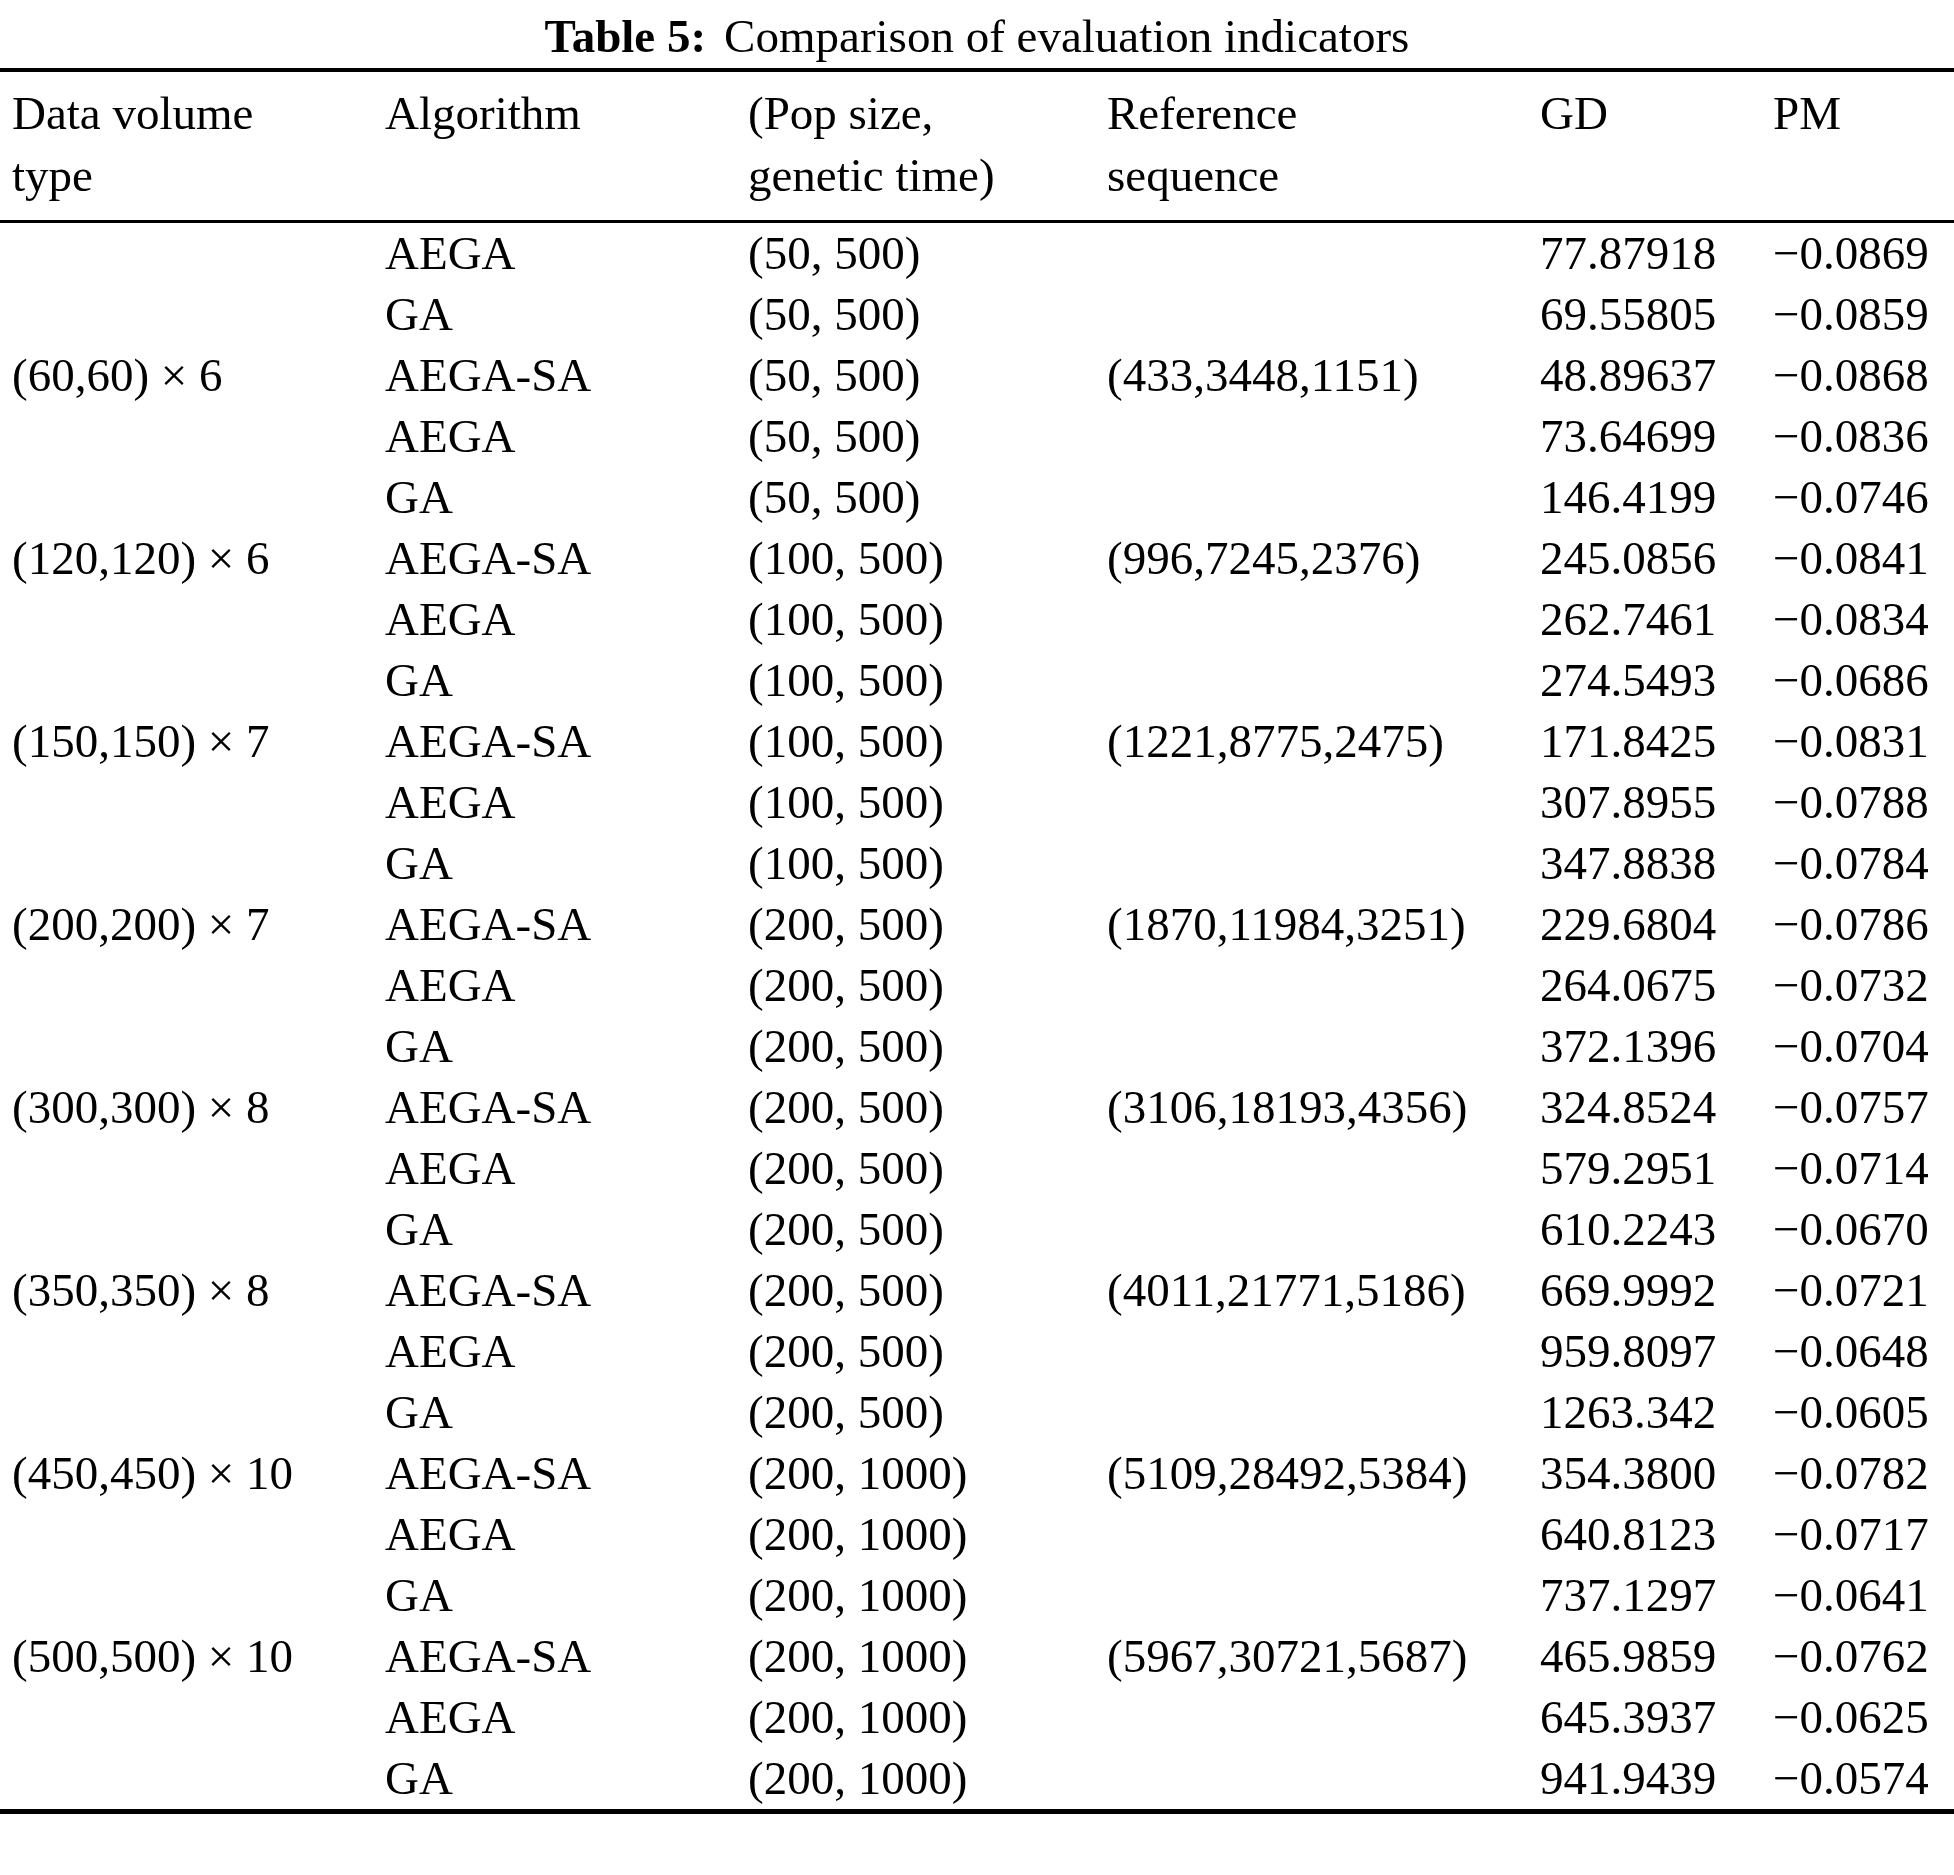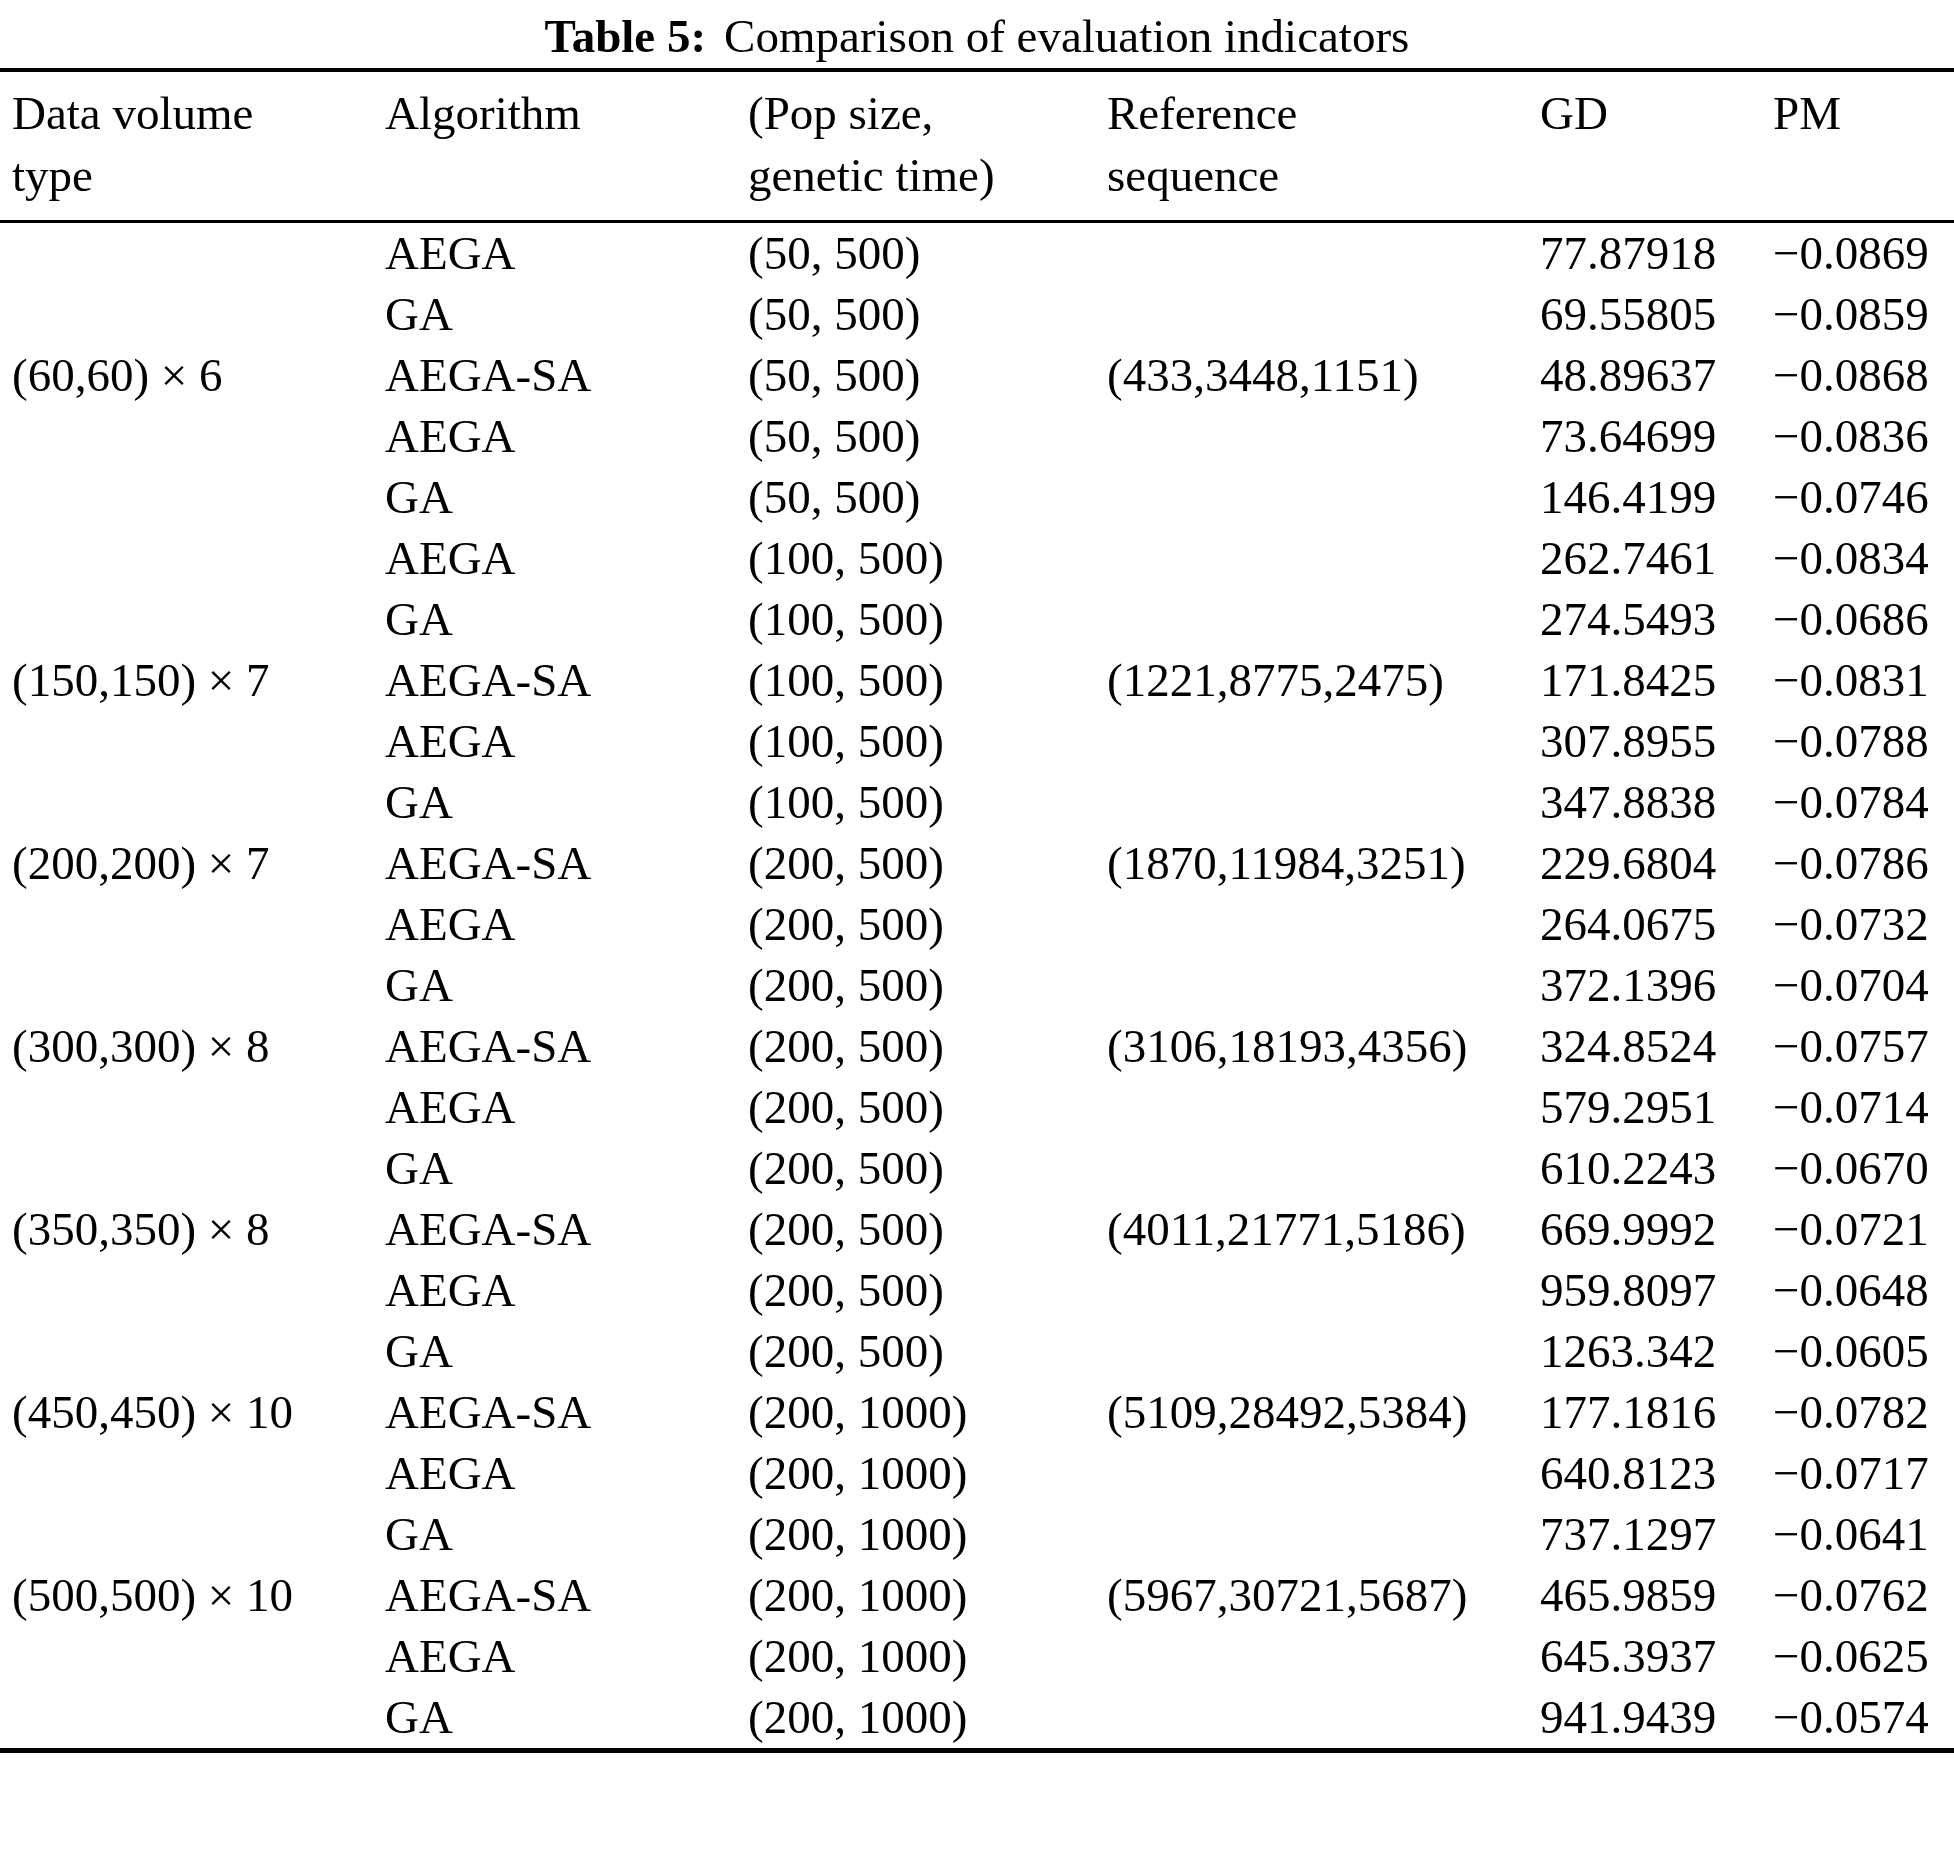--- a/index.html
+++ b/index.html
@@ -131,20 +131,28 @@
   </tr>
         <tr>
     <td class="first"></td>
     <td>GA</td>
     <td>(50, 500)</td>
     <td></td>
     <td>146.4199</td>
     <td>−0.0746</td>
   </tr>
         <tr>
+    <td class="first">(120,120) × 6</td>
+    <td>AEGA-SA</td>
+    <td>(100, 500)</td>
+    <td>(996,7245,2376)</td>
+    <td>245.0856</td>
+    <td>−0.0841</td>
+  </tr>
+        <tr>
     <td class="first"></td>
     <td>AEGA</td>
     <td>(100, 500)</td>
     <td></td>
     <td>262.7461</td>
     <td>−0.0834</td>
   </tr>
         <tr>
     <td class="first"></td>
     <td>GA</td>
@@ -247,21 +255,21 @@
     <td>(200, 500)</td>
     <td></td>
     <td>1263.342</td>
     <td>−0.0605</td>
   </tr>
         <tr>
     <td class="first">(450,450) × 10</td>
     <td>AEGA-SA</td>
     <td>(200, 1000)</td>
     <td>(5109,28492,5384)</td>
-    <td>177.1816</td>
+    <td>354.3800</td>
     <td>−0.0782</td>
   </tr>
         <tr>
     <td class="first"></td>
     <td>AEGA</td>
     <td>(200, 1000)</td>
     <td></td>
     <td>640.8123</td>
     <td>−0.0717</td>
   </tr>

